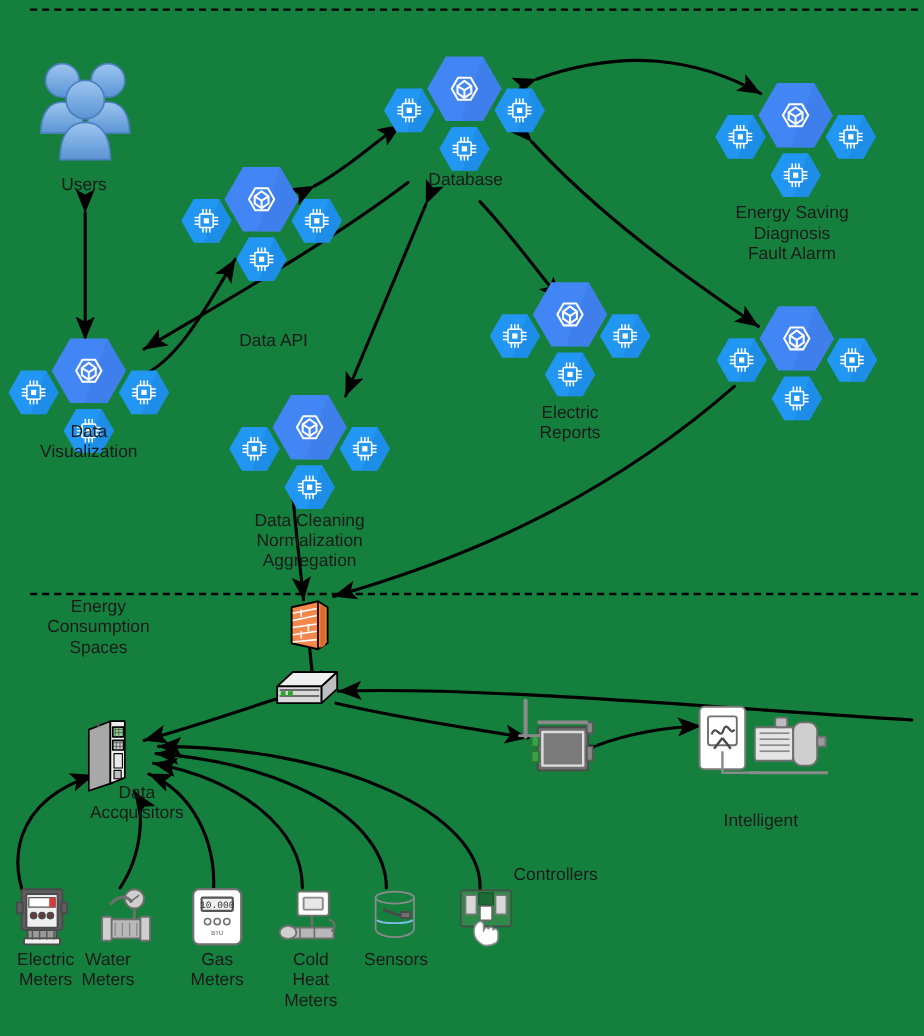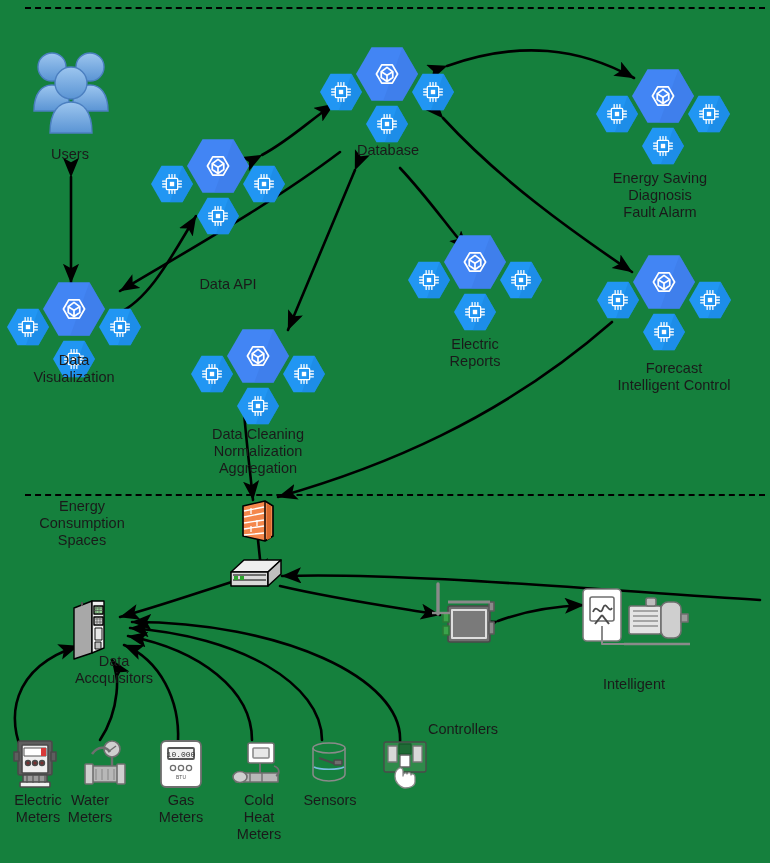--- a/index.html
+++ b/index.html
@@ -495,22 +495,20 @@
         <path d="M93.00,40.00 L77.50,66.85 L46.50,66.85 L31.00,40.00 L46.50,13.15 L77.50,13.15 Z" fill="#4285F4"></path>
         <path d="M77.5,13.154 L93,40 L77.5,66.846 L58.28,66.846 Z" fill="#3b7ae4" opacity="0.5"></path>
         <g fill="none" stroke="#ffffff" stroke-width="1.73" stroke-linejoin="round">
           <path d="M72.57,40.00 L67.29,49.15 L56.71,49.15 L51.43,40.00 L56.71,30.85 L67.29,30.85 Z"></path>
           <path d="M62,33.3691 L67.766,37.6936 L67.766,43.57492 L62,47.4958 L56.234,43.57492 L56.234,37.6936 Z"></path>
           <path d="M56.234,37.6936 L62,41.1532 L67.766,37.6936"></path>
           <path d="M62,41.1532 L62,47.4958"></path>
         </g>
       </svg>
   </div>
-  <div class="lbl" style="left:584px;top:360px;width:180px;">Forecast
-Intelligent Control</div>
 
   <div class="hexcluster" style="left:196px;top:316px;width:124px;height:112px;">
     <svg width="124" height="112" viewBox="0 0 124 112" class="hexgrp">
         <path d="M37.00,58.00 L26.50,76.19 L5.50,76.19 L-5.00,58.00 L5.50,39.81 L26.50,39.81 Z" fill="#2196F3"></path>
         <path d="M26.5,39.814 L37,58 L26.5,76.186 L13.9,76.186 Z" fill="#1b86de" opacity="0.55"></path>
         <g fill="none" stroke="#ffffff" stroke-width="1.26" stroke-linecap="round">
           <rect x="10.32" y="52.32" width="11.36" height="11.36" rx="0.87"></rect>
           <rect x="13.82" y="55.82" width="4.37" height="4.37" fill="#ffffff" stroke="none"></rect>
           <path d="M13.1608,52.321600000000004 L13.1608,48.6088"></path>
           <path d="M13.1608,63.678399999999996 L13.1608,67.3912"></path>

